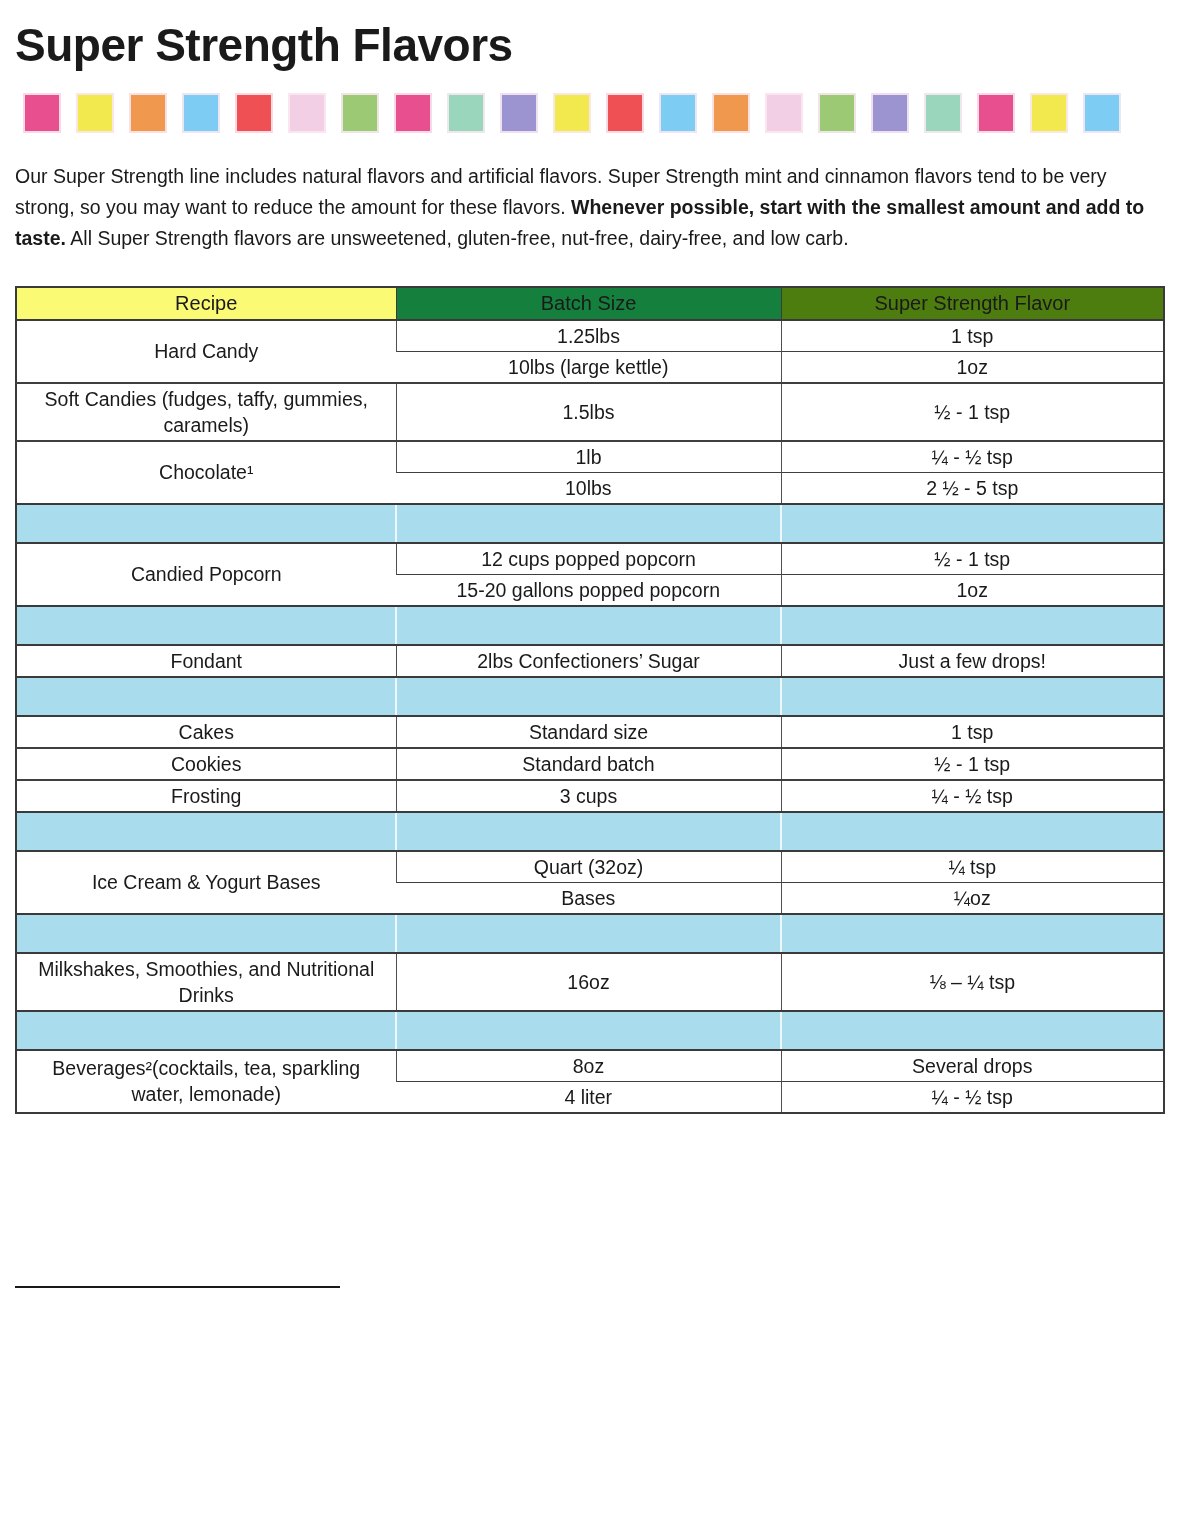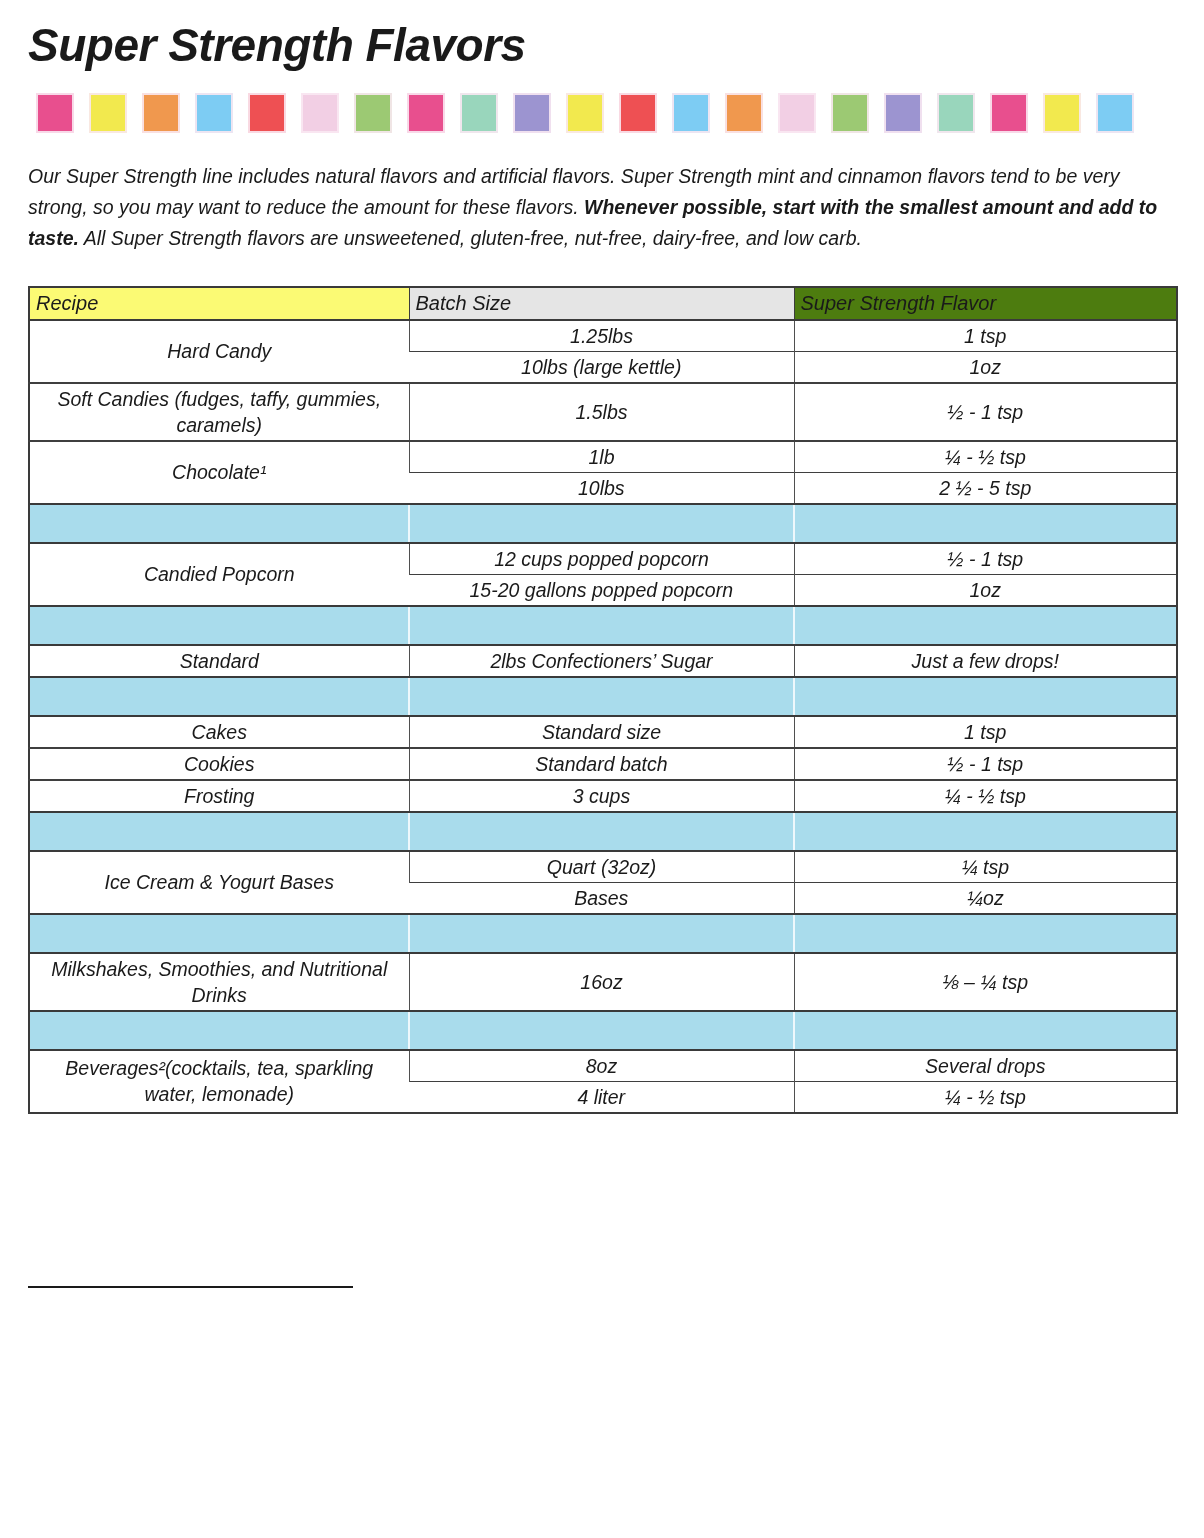--- a/index.html
+++ b/index.html
@@ -3,21 +3,21 @@
 <meta charset="utf-8">
 <style>
   * { box-sizing: border-box; }
   html,body { margin:0; padding:0; background:#ffffff; }
   body {
     width:1204px; height:1538px;
     font-family:"Liberation Sans", sans-serif;
     color:#1a1a1a;
     overflow:hidden;
   }
-  .page { padding:14px 28px 0 28px;font-style:italic; }
+  .page { padding:14px 28px 0 15px; }
 
   
   .title-row { display:flex; align-items:baseline; gap:14px; margin-top:6px; }
   .title-main { font-size:46px; font-weight:600; letter-spacing:-0.5px; line-height:1.1; }
   .title-sub  { font-size:28px; font-weight:600; letter-spacing:-0.2px; }
 
   
   .squares { display:flex; gap:15px; margin-top:22px; margin-left:8px; }
   .square { width:38px; height:40px; border:2px solid rgba(250,232,242,0.9); }
 
@@ -30,21 +30,21 @@
     margin-top:32px;
     width:1148px;
     border-collapse:collapse;
     table-layout:fixed;
     border:2px solid #3a3a3a;
   }
   table.usage col.c1 { width:380px; }
   table.usage col.c2 { width:385px; }
   table.usage col.c3 { width:383px; }
   table.usage th {
-    font-size:20px; font-weight:normal; text-align:left;
+    font-size:20px; font-weight:normal; text-align:center;
     padding:2px 6px; height:31px; line-height:27px;
     border-left:1.5px solid #3c3c3c;
     border-bottom:2.5px solid #3a3a3a;
   }
   table.usage td {
     font-size:19.5px; text-align:center;
     padding:2px 10px; height:30px; line-height:26px;
     border-left:1.5px solid #4f4f4f;
   }
   table.usage td:first-child, table.usage th:first-child { border-left:none; }
@@ -106,21 +106,21 @@
 
   <table class="usage">
     <colgroup>
         <col class="c1">
         <col class="c2">
         <col class="c3">
       </colgroup>
     <thead>
       <tr>
           <th style="background: rgb(251, 250, 116);">Recipe</th>
-          <th style="background: #e5e5e5;">Batch Size</th>
+          <th style="background: #15803d;">Batch Size</th>
           <th style="background: #4d7c0f;">Super Strength Flavor</th>
         </tr>
     </thead>
     <tbody>
         <tr class="group-row">
           <td rowspan="2">Hard Candy</td>
           <td>1.25lbs</td>
           <td>1 tsp</td>
         </tr>
         <tr class="sub-row">
@@ -154,21 +154,21 @@
         <tr class="sub-row">
           <td>15-20 gallons popped popcorn</td>
           <td>1oz</td>
         </tr>
         <tr class="sep-row">
           <td style="background: rgb(169, 220, 236);"></td>
           <td style="background: rgb(169, 220, 236);"></td>
           <td style="background: rgb(169, 220, 236);"></td>
         </tr>
         <tr class="group-row">
-          <td>Standard</td>
+          <td>Fondant</td>
           <td>2lbs Confectioners’ Sugar</td>
           <td>Just a few drops!</td>
         </tr>
         <tr class="sep-row">
           <td style="background: rgb(169, 220, 236);"></td>
           <td style="background: rgb(169, 220, 236);"></td>
           <td style="background: rgb(169, 220, 236);"></td>
         </tr>
         <tr class="group-row">
           <td>Cakes</td>

